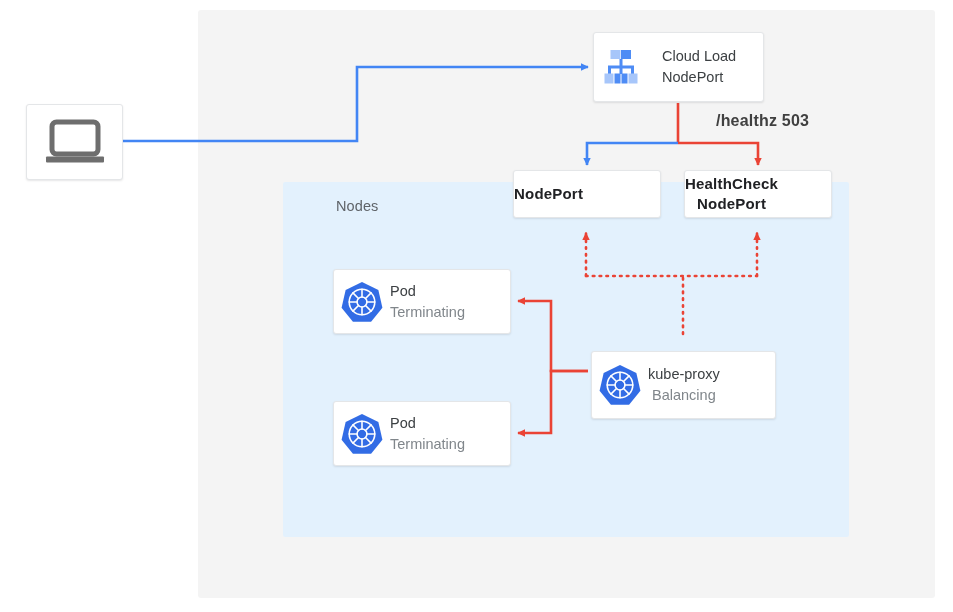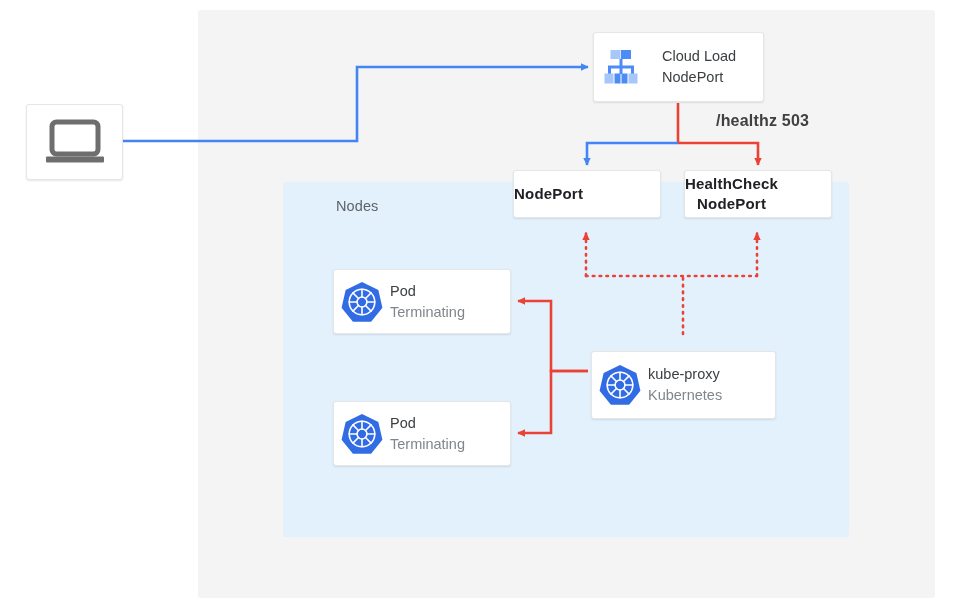--- a/index.html
+++ b/index.html
@@ -196,17 +196,17 @@
           <line x1="39.2" y1="32" x2="50.6" y2="32"></line>
           <line x1="18.8" y1="18.8" x2="26.9" y2="26.9"></line>
           <line x1="37.1" y1="37.1" x2="45.2" y2="45.2"></line>
           <line x1="45.2" y1="18.8" x2="37.1" y2="26.9"></line>
           <line x1="26.9" y1="37.1" x2="18.8" y2="45.2"></line>
         </g>
       </svg>
     </div>
     <div>
       <div class="ttl">kube-proxy</div>
-      <div class="sub">Kubernetes</div>
+      <div class="sub">Balancing</div>
     </div>
   </div>
 
 </div>
 
 </body></html>

